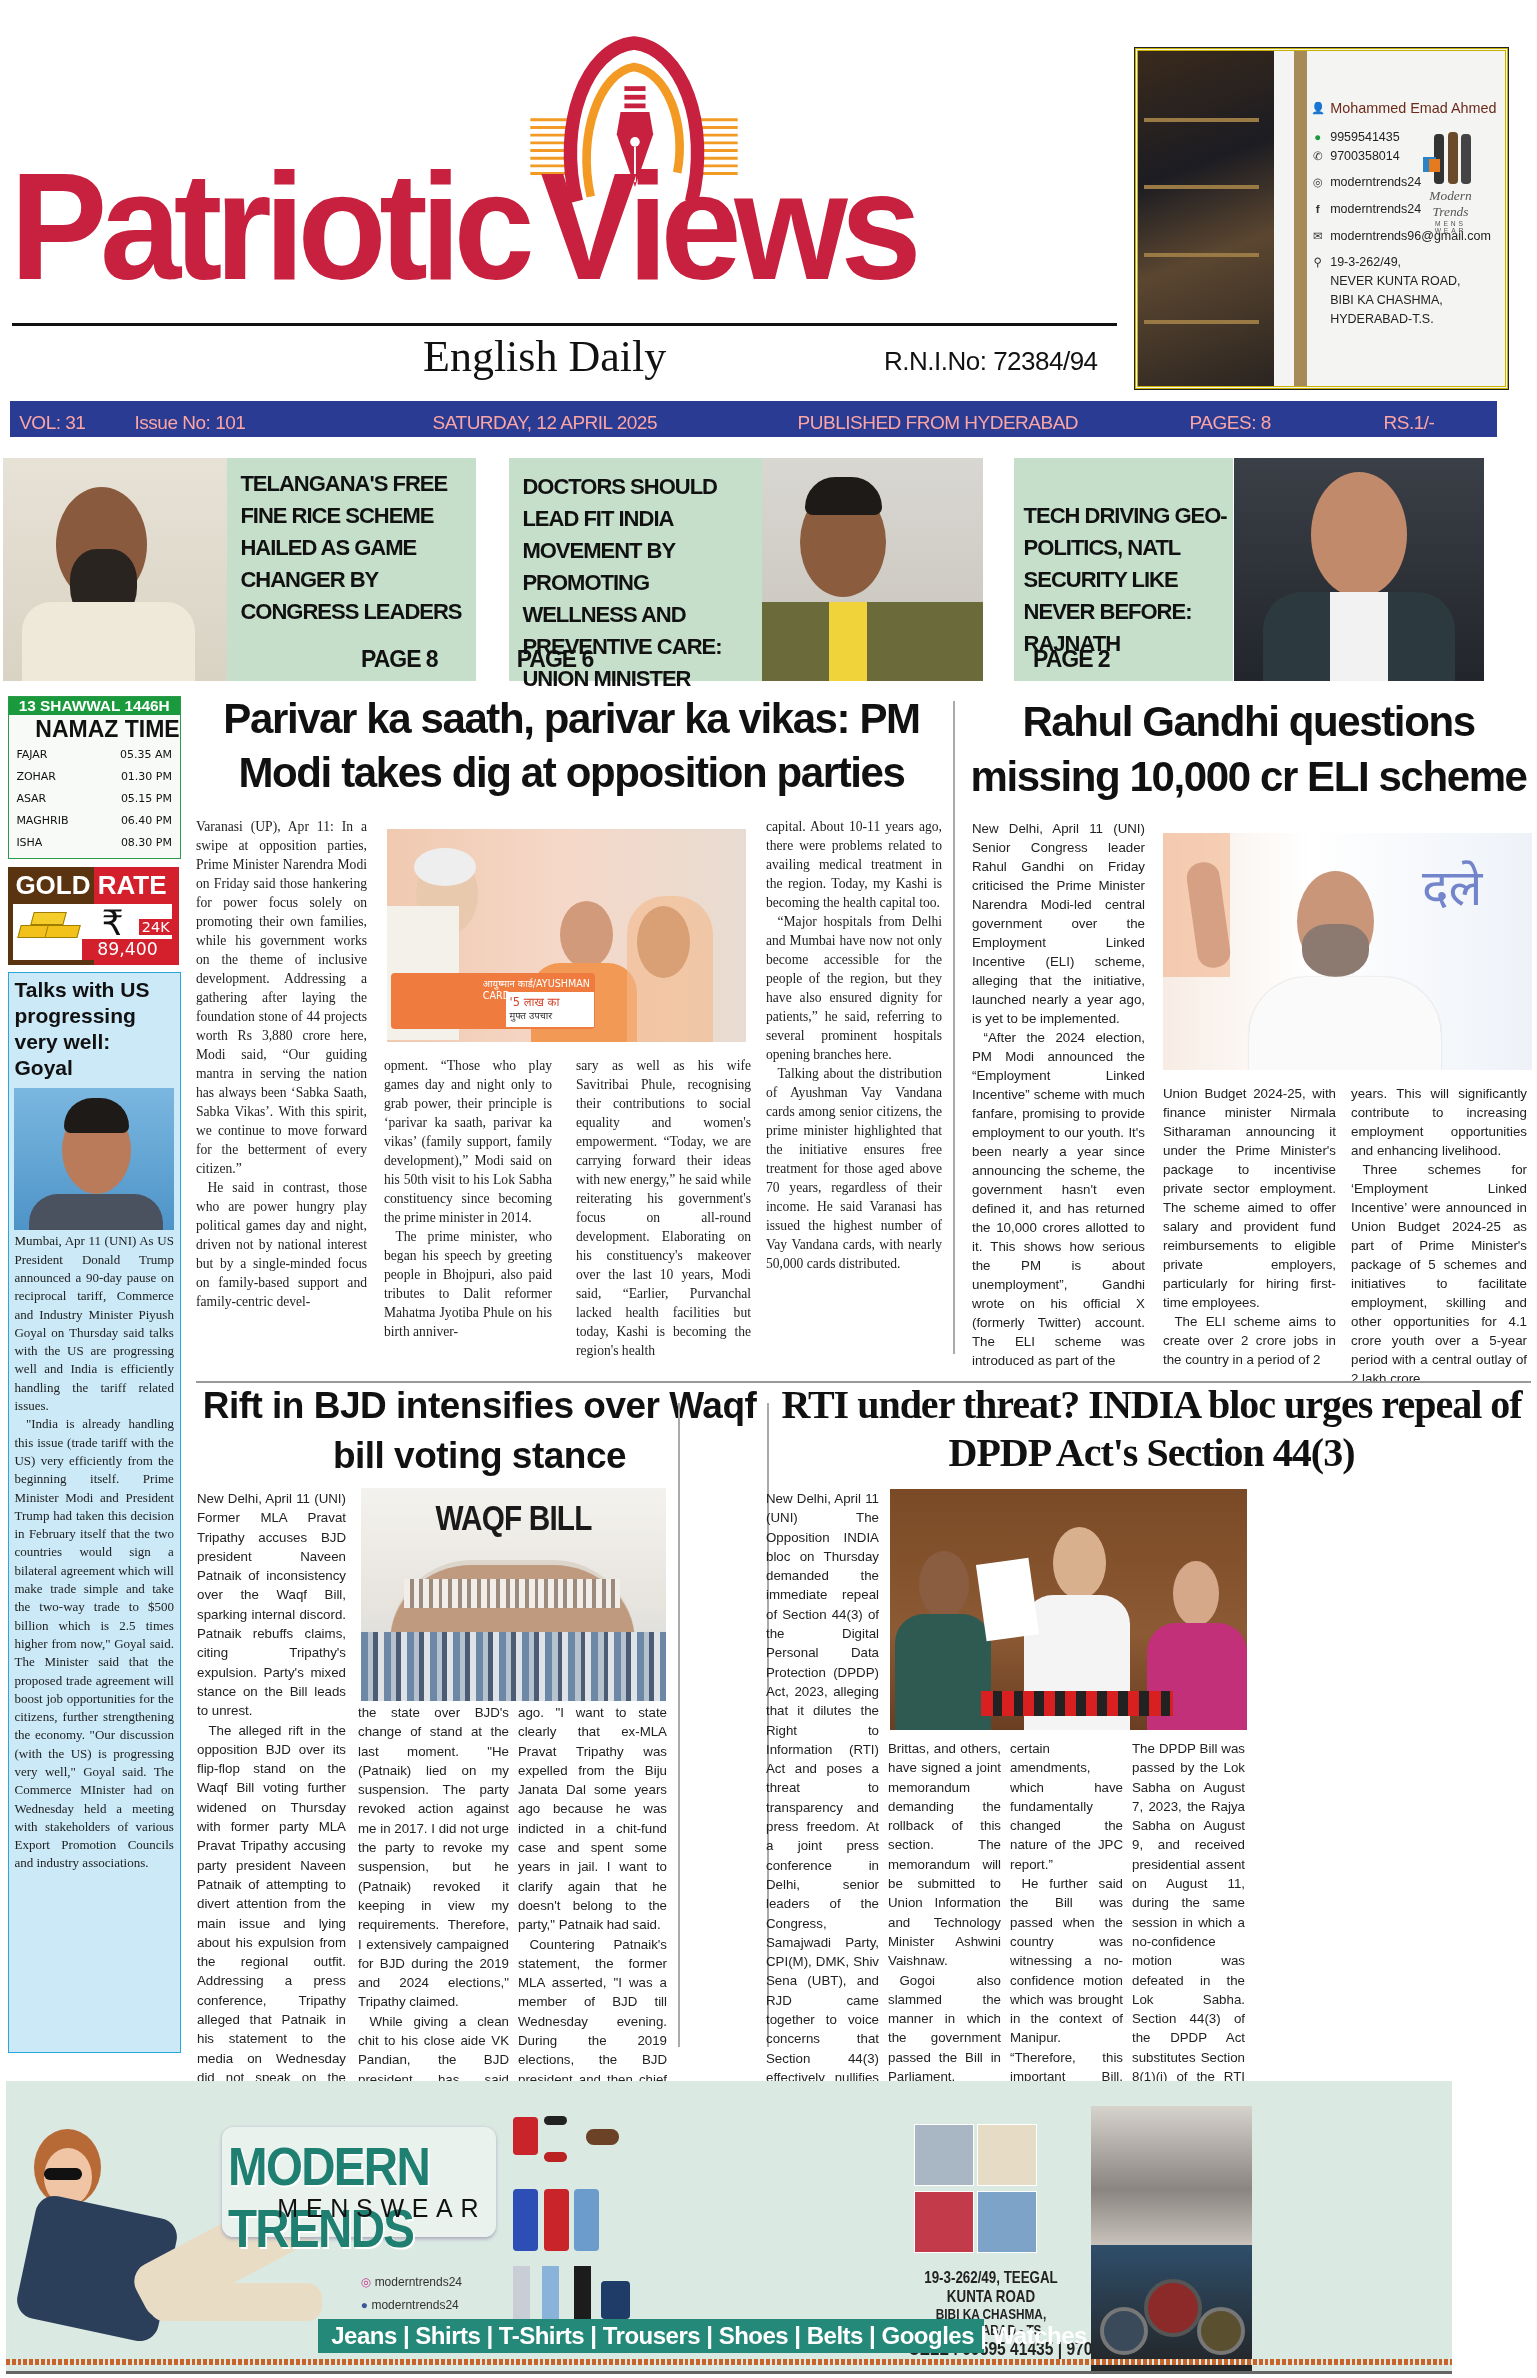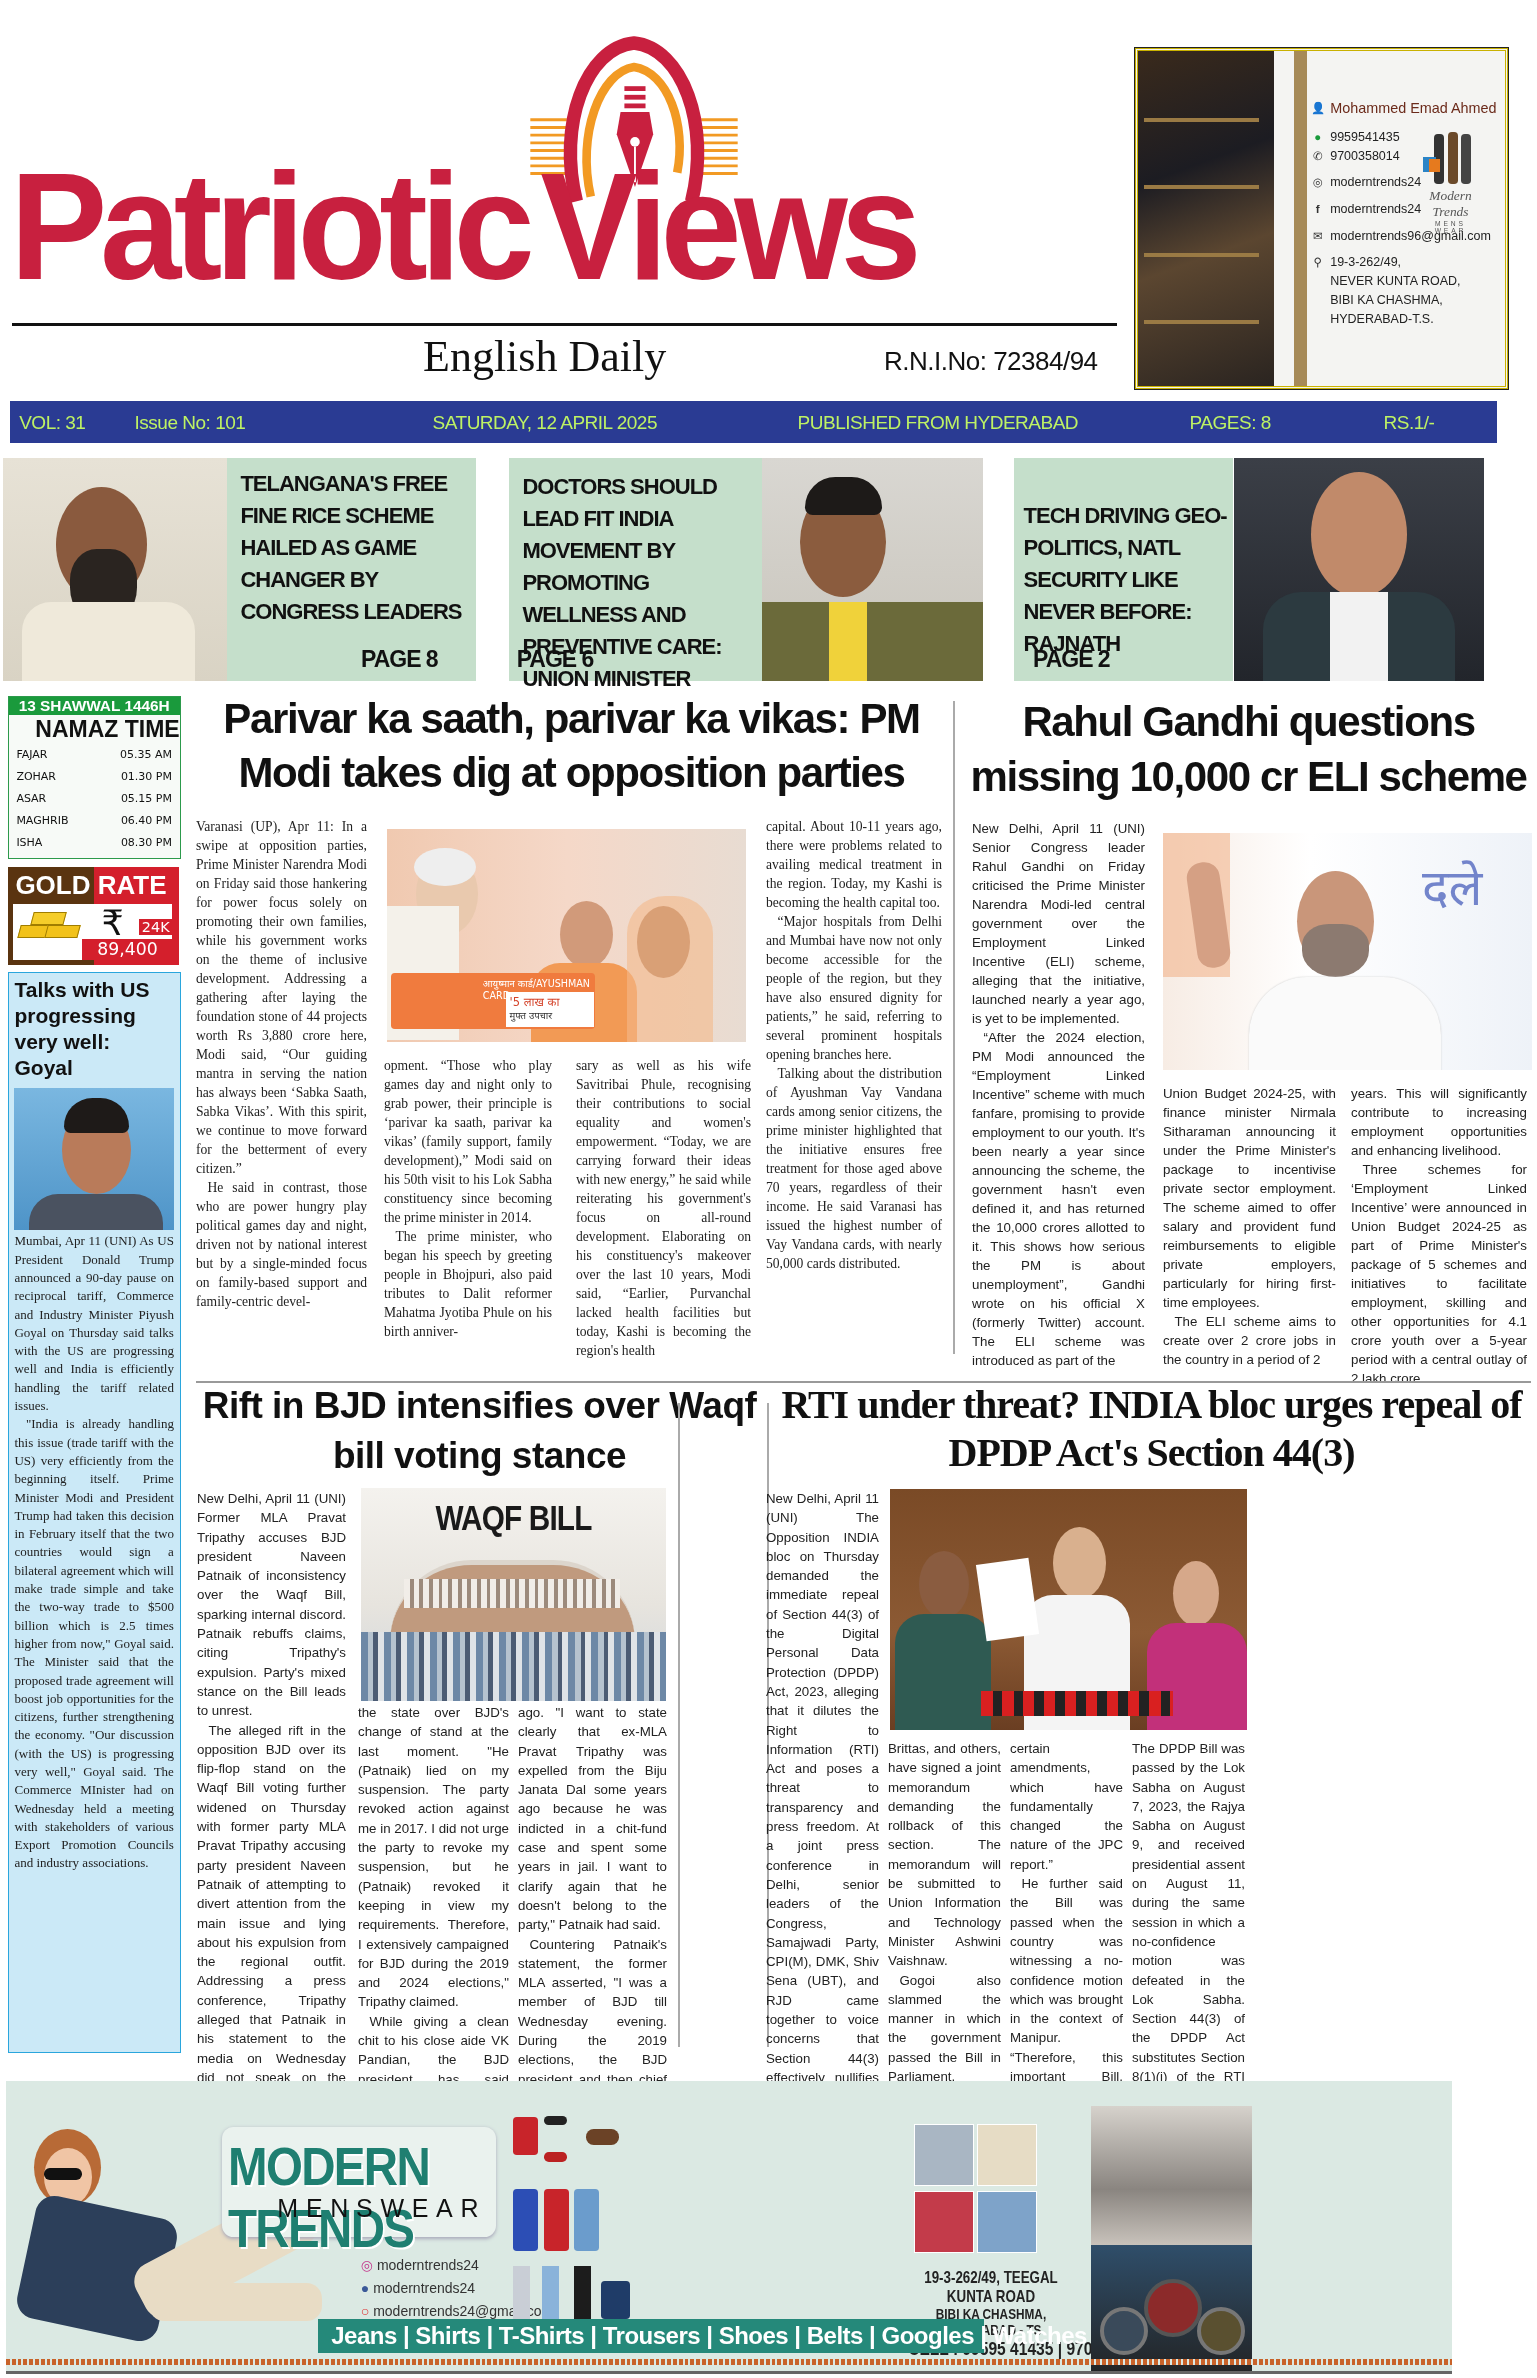--- a/index.html
+++ b/index.html
@@ -16,21 +16,21 @@
   .card-ad{left:1135px;top:48px;width:373px;height:341px;border:3.8px double #c9b100;outline:1.9px solid #222;background:#f4f4f2;overflow:hidden}
   .card-photo{left:0;top:0;width:136px;height:100%;background:linear-gradient(160deg,#3a2a1c 0%,#1c1c22 35%,#5b4630 60%,#2a2420 100%)}
   .card-photo .shelf{position:absolute;left:5.8px;width:115px;height:3.8px;background:#9a7a44}
   .card-strip{left:156px;top:0;width:13.4px;height:100%;background:#a68a58}
   .card-body{left:173px;top:48px;width:192px;font-family:"Liberation Sans",sans-serif;font-size:12.5px;color:#222;line-height:19px}
   .card-name{color:#6b2a1a;font-size:14.4px;font-weight:400;margin-bottom:9.6px}
   .card-row{display:flex;align-items:flex-start;gap:5.8px}
   .card-ico{width:13.4px;display:inline-block;text-align:center;font-size:11.5px;color:#333}
   .card-logo{left:279px;top:79px;width:67px;height:106px;font-family:"Liberation Serif",serif;font-style:italic;font-size:13.4px;color:#555;text-align:center}
   
-  .band{left:9.6px;top:401px;width:1487px;height:42px;background:#2a3b93;color:#bef264;font-family:"Liberation Sans",sans-serif;font-size:19px;transform-origin:left}
+  .band{left:9.6px;top:401px;width:1487px;height:36px;background:#2a3b93;color:#fca5a5;font-family:"Liberation Sans",sans-serif;font-size:19px;transform-origin:left}
   .band span{position:absolute;top:10.6px;white-space:nowrap;letter-spacing:-0.5px}
   
   .teaser-bg{background:#c5dfcb}
   .teaser-head{font-family:"Liberation Sans",sans-serif;font-weight:700;font-size:22px;line-height:32px;color:#111;letter-spacing:-1px}
   .teaser-page{font-family:"Liberation Sans",sans-serif;font-weight:700;font-size:23px;color:#111;letter-spacing:-1px}
   .photo{background:#999;overflow:hidden}
   .face{position:absolute;border-radius:50%}
   
   .namaz{left:7.7px;top:696px;width:173px;height:163px;border:1.9px solid #2c9a4b;background:#f7faf7}
   .namaz-h{background:#1a9a3c;color:#fff;font-family:"Liberation Sans",sans-serif;font-weight:700;font-size:15.4px;text-align:center;height:18px;line-height:18px}
@@ -359,21 +359,21 @@
     <div class="face" style="left:29px;top:38px;width:48px;height:58px;background:#f0c5a5"></div>
     <div style="position:absolute;left:29px;top:58px;width:38px;height:11.5px;background:#111;border-radius:5.8px"></div>
     <div style="position:absolute;left:9.6px;top:96px;width:144px;height:125px;background:#2c3f5a;border-radius:19px;transform:rotate(12deg)"></div>
     <div style="position:absolute;left:115px;top:115px;width:192px;height:58px;background:#e8dcc5;border-radius:19px;transform:rotate(-28deg)"></div>
     <div style="position:absolute;left:134px;top:173px;width:173px;height:38px;background:#e8dcc5;border-radius:15.4px"></div>
   </div>
   <div style="position:absolute;left:216px;top:46px;width:274px;height:110px;background:#eaf2ee;border-radius:11.5px;box-shadow:0 1.9px 3.8px #aab">
     <div class="mt-title" style="position:absolute;left:5.8px;top:7.7px;transform:scaleX(0.88);transform-origin:left">MODERN TRENDS</div>
     <div style="position:absolute;right:9.6px;top:67px;font-family:'Liberation Sans',sans-serif;font-size:25px;letter-spacing:7.7px;color:#111">MENSWEAR</div>
   </div>
-  <div style="position:absolute;left:355px;top:173px;font-family:'Liberation Sans',sans-serif;font-size:14px;color:#333;line-height:23px">
+  <div style="position:absolute;left:355px;top:190px;font-family:'Liberation Sans',sans-serif;font-size:12px;color:#333;line-height:23px">
     <div><span style="color:#c33a8e">◎</span> <span>moderntrends24</span></div>
     <div><span style="color:#3b5998">●</span> <span>moderntrends24</span></div>
     <div><span style="color:#d33">○</span> <span>moderntrends24@gmail.com</span></div>
   </div>
   <div style="position:absolute;left:503px;top:17.3px;width:125px;height:231px">
     <div style="position:absolute;left:3.8px;top:19px;width:25px;height:38px;background:#c8242a;border-radius:3.8px"></div>
     <div style="position:absolute;left:35px;top:17.3px;width:23px;height:9.6px;background:#222;border-radius:4.8px"></div>
     <div style="position:absolute;left:35px;top:54px;width:23px;height:9.6px;background:#b22;border-radius:4.8px"></div>
     <div style="position:absolute;left:77px;top:31px;width:33px;height:15.4px;background:#6b4226;border-radius:7.7px"></div>
     <div style="position:absolute;left:3.8px;top:91px;width:25px;height:62px;background:#2c4eb5;border-radius:3.8px"></div>

